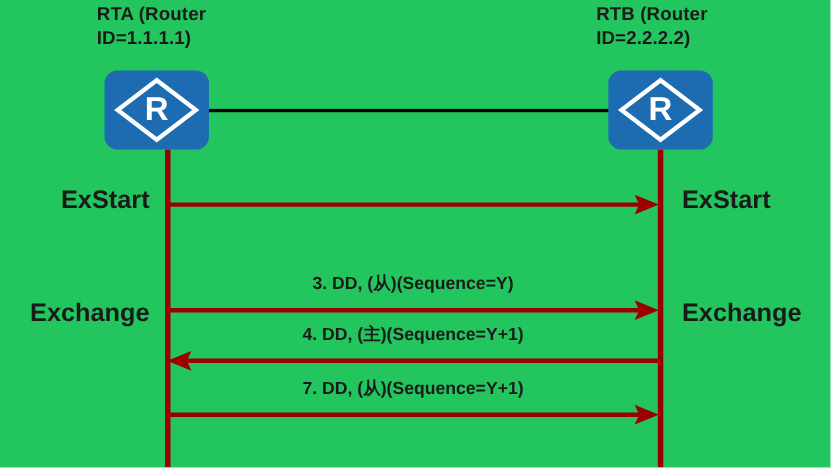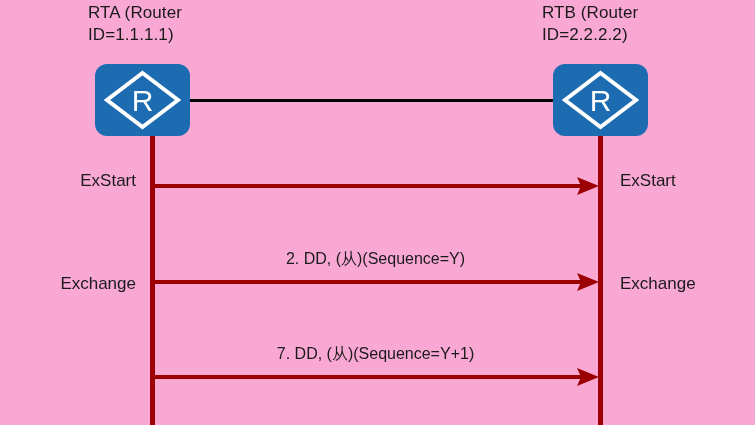--- a/index.html
+++ b/index.html
@@ -8,22 +8,23 @@
     background: #ffffff;
   }
   body {
     font-family: "Liberation Sans", "DejaVu Sans", sans-serif;
     color: #000000;
   }
   #stage {
     position: relative;
     width: 755px;
     height: 425px;
-    background: #f9a8d4;
+    background: #22c55e;
     overflow: hidden;
+    font-weight: bold;
   }
 
   
   .node-title {
     position: absolute;
     font-size: 17px;
     line-height: 22px;
     color: #1a1a1a;
     white-space: pre-line;
     letter-spacing: 0.1px;
@@ -60,21 +61,21 @@
     width: 5px;
     height: 289px;
     background: #9c0000;
   }
   #lifeline-a { left: 150px; }
   #lifeline-b { left: 598px; }
 
   
   .state-label {
     position: absolute;
-    font-size: 17px;
+    font-size: 23px;
     line-height: 20px;
     color: #1a1a1a;
     white-space: nowrap;
   }
   .state-left  { text-align: right; }
   .state-right { text-align: left; }
 
   #state-exstart-left   { left: 0px;   top: 171px; width: 136px; }
   #state-exstart-right  { left: 620px; top: 171px; width: 135px; }
   #state-exchange-left  { left: 0px;   top: 274px; width: 136px; }
@@ -155,29 +156,38 @@
     <div class="msg-arrow">
       <svg viewBox="0 0 447 20" xmlns="http://www.w3.org/2000/svg">
         <line x1="0" y1="10" x2="431" y2="10" stroke="#9c0000" stroke-width="4"></line>
         <polygon points="447,10 425,1 429,10 425,19" fill="#9c0000"></polygon>
       </svg>
     </div>
   </div>
 
 
   <div class="message" id="message-3">
-    <div class="msg-label">2. DD, (从)(Sequence=Y)</div>
+    <div class="msg-label">3. DD, (从)(Sequence=Y)</div>
     <div class="msg-arrow">
       <svg viewBox="0 0 447 20" xmlns="http://www.w3.org/2000/svg">
         <line x1="0" y1="10" x2="431" y2="10" stroke="#9c0000" stroke-width="4"></line>
         <polygon points="447,10 425,1 429,10 425,19" fill="#9c0000"></polygon>
       </svg>
     </div>
   </div>
 
+  <div class="message" id="message-4">
+    <div class="msg-label">4. DD, (主)(Sequence=Y+1)</div>
+    <div class="msg-arrow">
+      <svg viewBox="0 0 447 20" xmlns="http://www.w3.org/2000/svg">
+        <line x1="16" y1="10" x2="447" y2="10" stroke="#9c0000" stroke-width="4"></line>
+        <polygon points="0,10 22,1 18,10 22,19" fill="#9c0000"></polygon>
+      </svg>
+    </div>
+  </div>
 
   <div class="message" id="message-5">
     <div class="msg-label">7. DD, (从)(Sequence=Y+1)</div>
     <div class="msg-arrow">
       <svg viewBox="0 0 447 20" xmlns="http://www.w3.org/2000/svg">
         <line x1="0" y1="10" x2="431" y2="10" stroke="#9c0000" stroke-width="4"></line>
         <polygon points="447,10 425,1 429,10 425,19" fill="#9c0000"></polygon>
       </svg>
     </div>
   </div>

